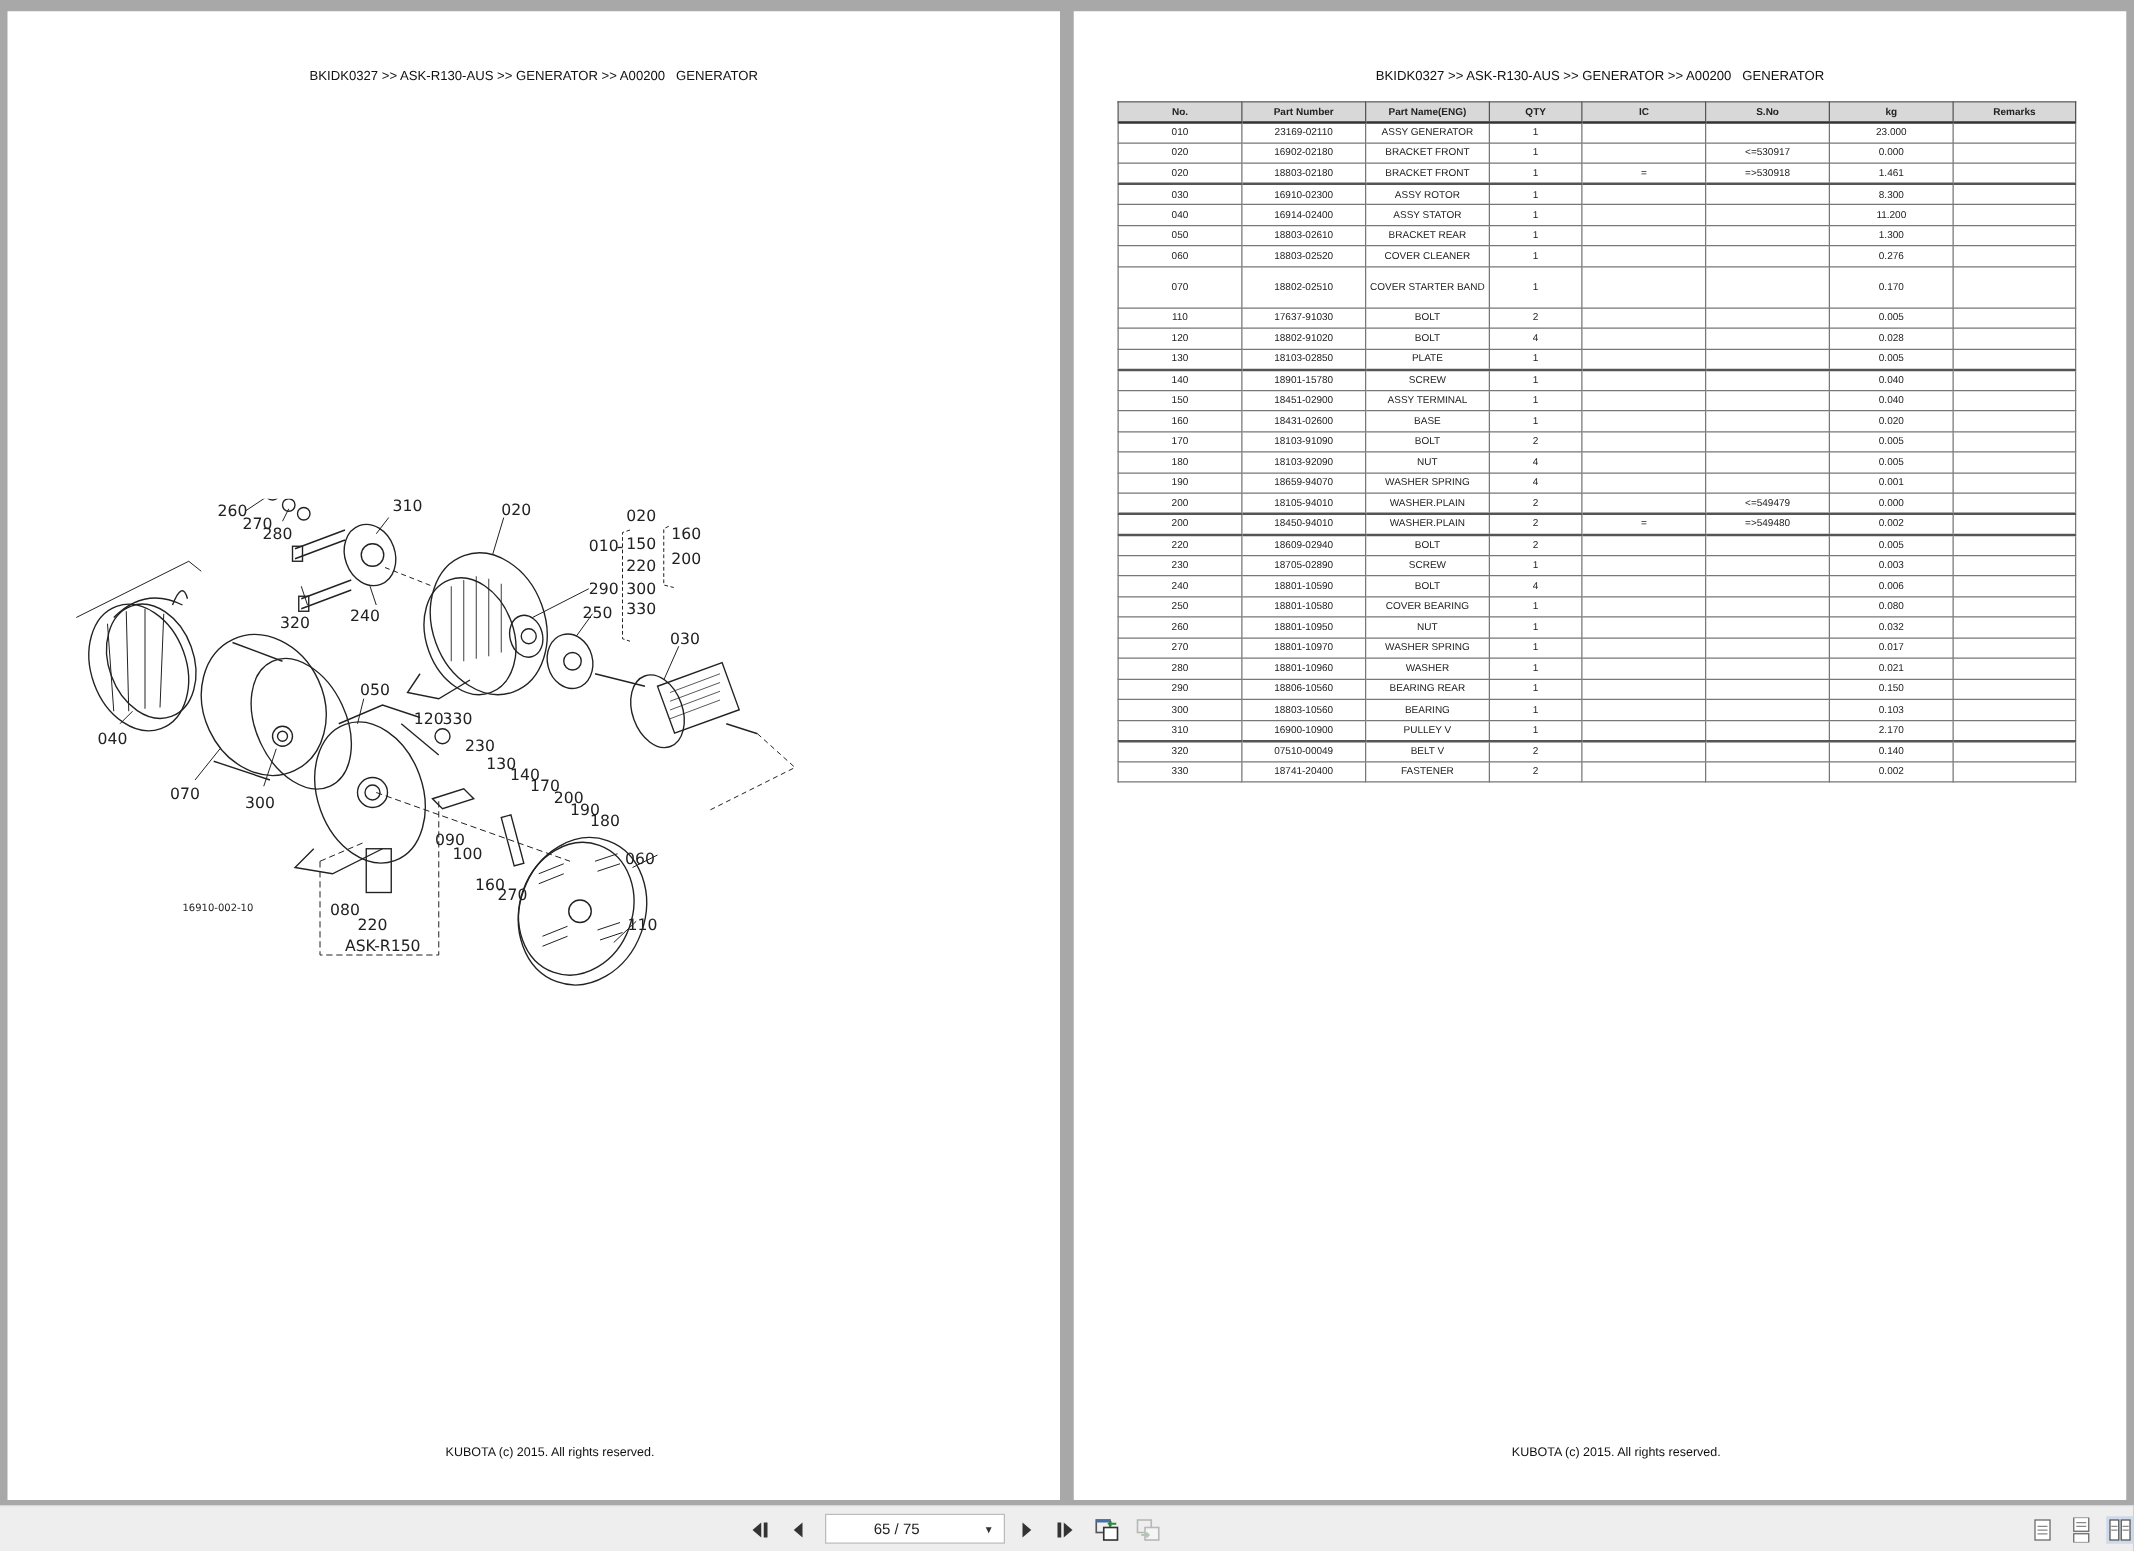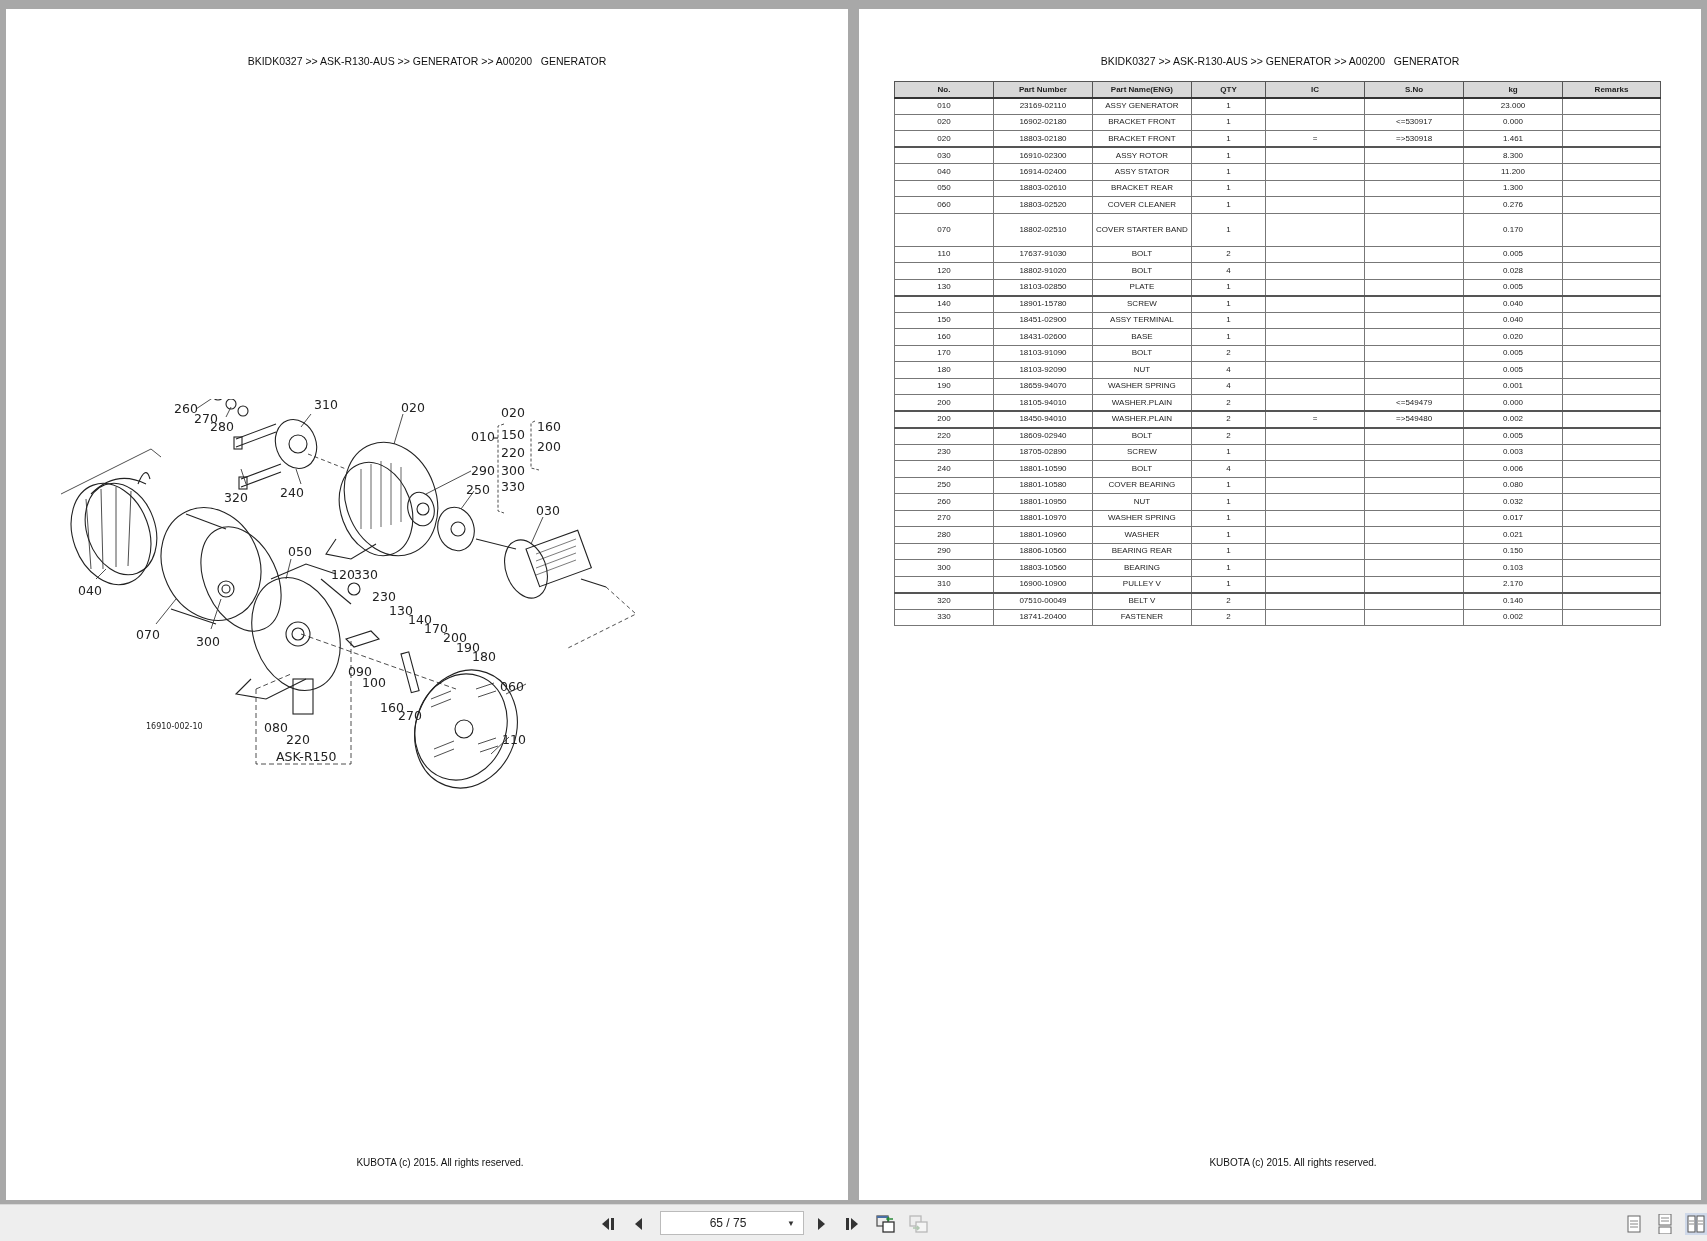--- a/index.html
+++ b/index.html
@@ -16,21 +16,21 @@
   .diagram text { font-family: "DejaVu Sans", sans-serif; font-size: 12.5px; fill: #222; }
   .diagram .small { font-size: 8px; }
   .parts-table { position: absolute; left: 35px; top: 72px; width: 767px; border-collapse: collapse; font-size: 8px; color: #222; }
   .parts-table th { background: #d8d8d8; font-weight: bold; height: 16px; border: 1px solid #555; border-bottom: 2px solid #333; text-align: center; }
   .parts-table td { height: 16.5px; border: 1px solid #777; text-align: center; padding: 0 2px; line-height: 10px; }
   .parts-table tr.tall td { height: 33px; }
   .parts-table tr.thick td { border-bottom: 2px solid #555; }
   .toolbar { position: absolute; left: 0; top: 1204px; width: 1707px; height: 37px; background: #eeeeee; border-top: 1px solid #d8d8d8; }
   .tb-btn { position: absolute; top: 8px; width: 22px; height: 22px; display: flex; align-items: center; justify-content: center; cursor: pointer; }
   .page-box { position: absolute; left: 660px; top: 6px; width: 144px; height: 24px; background: #fff; border: 1px solid #bbb; font-size: 12px; color: #222; display: flex; align-items: center; }
-  .page-box .val { flex: 1; text-align: center; padding-left: 16px; }
+  .page-box .val { flex: 1; padding-left: 38px; }
   .page-box .caret { width: 24px; text-align: center; font-size: 8px; color: #333; }
   .view-btn { position: absolute; top: 8px; width: 20px; height: 22px; display: flex; align-items: center; justify-content: center; }
   .view-btn.active { background: #cfd9ea; }
 </style>
 </head>
 <body>
 
 <div class="viewer">
 
   <div class="page left">

